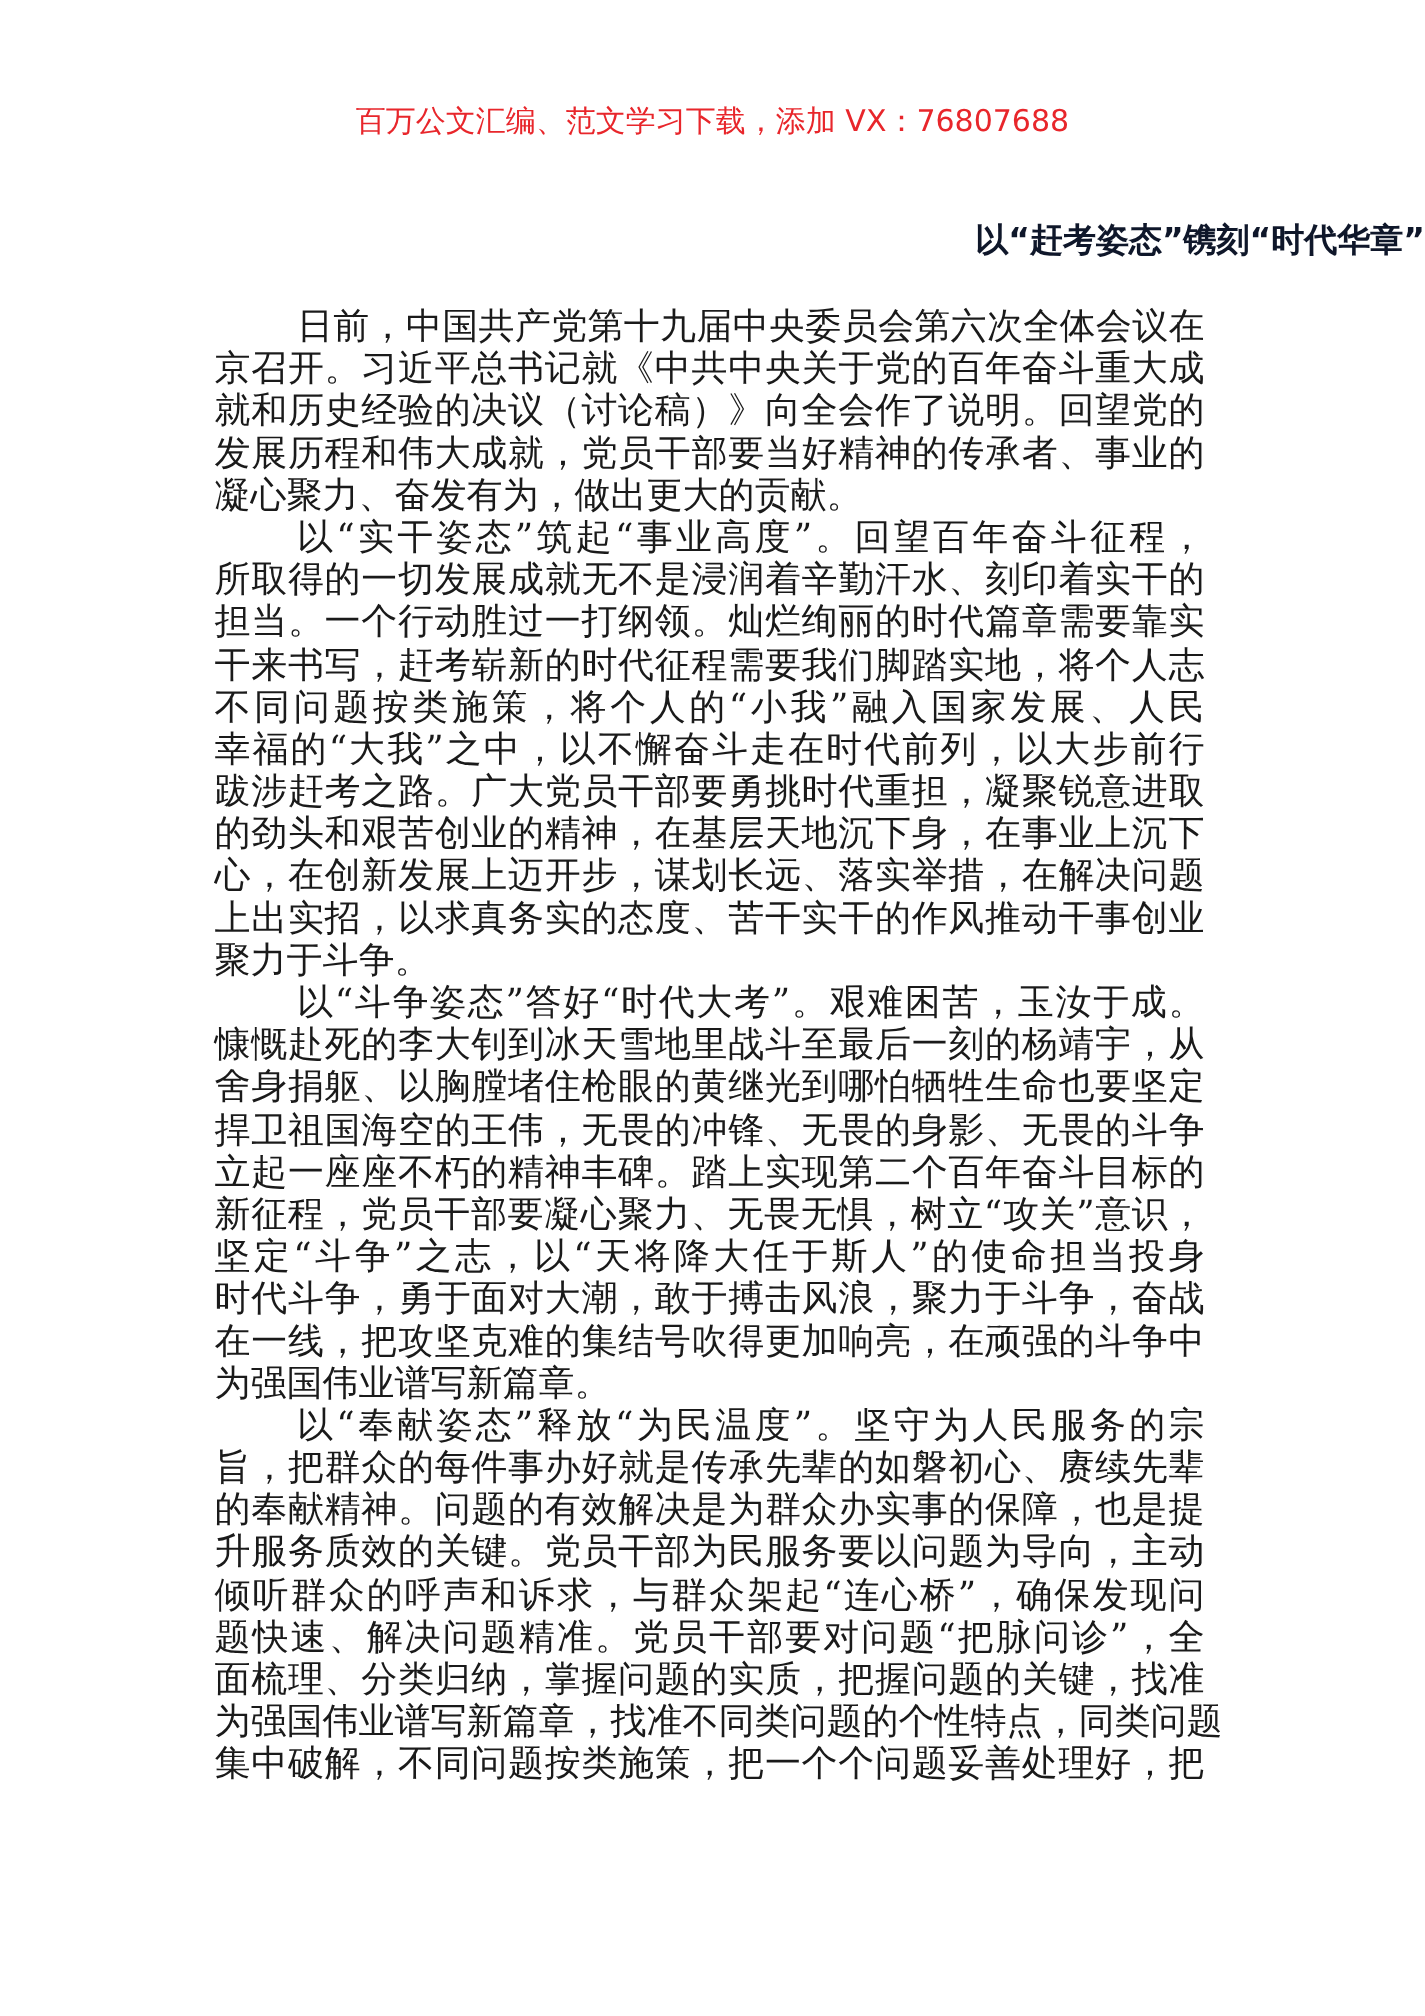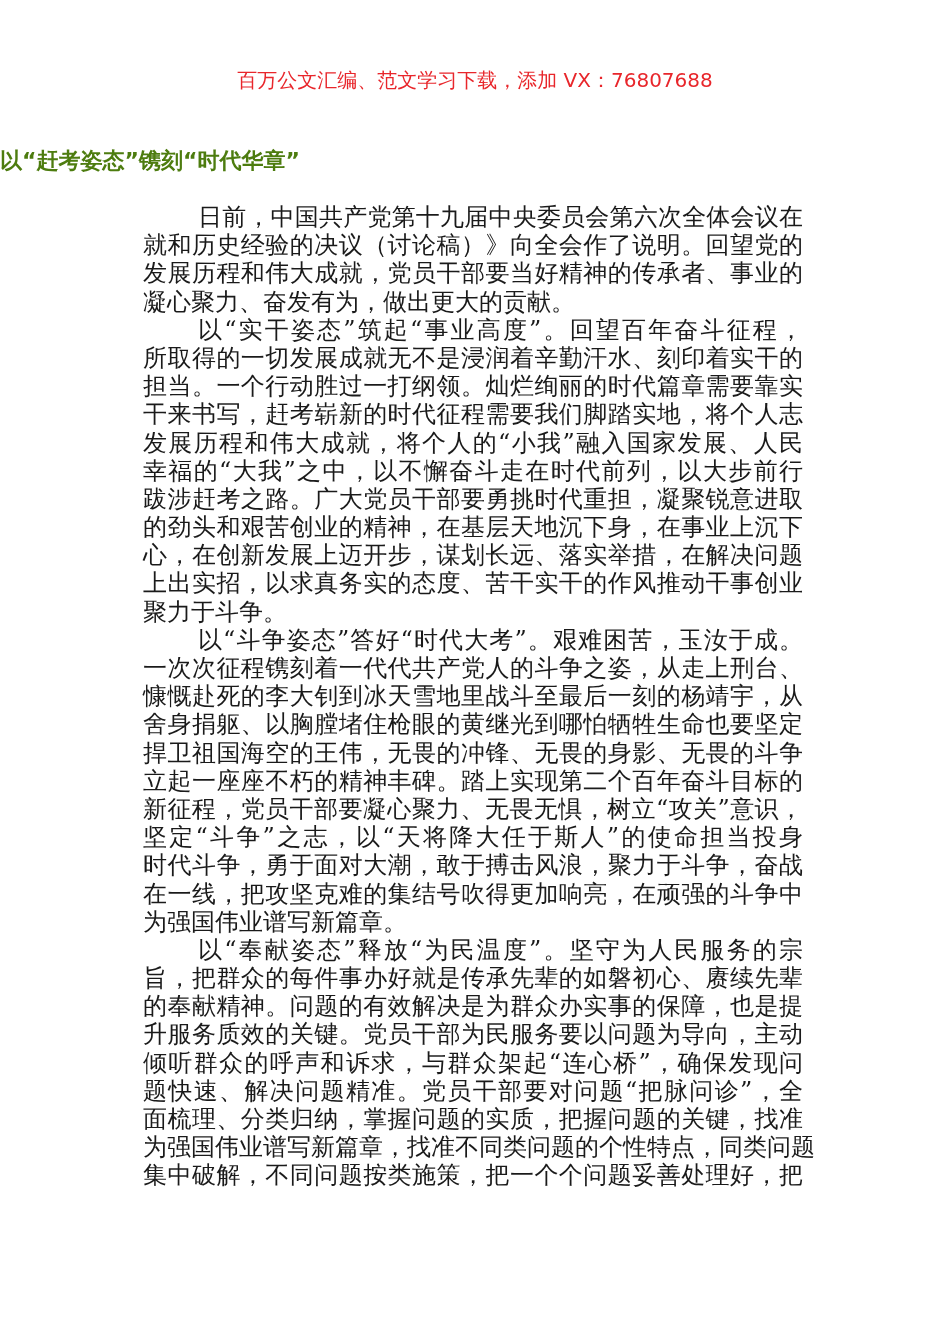--- a/index.html
+++ b/index.html
@@ -4,22 +4,22 @@
 <style>
   html, body { margin: 0; padding: 0; background: #ffffff; }
   body { width: 950px; height: 1344px; position: relative; overflow: hidden; }
   .page { position: absolute; left: 0; top: 0; width: 950px; height: 1344px; background: #ffffff; }
   .header {
     position: absolute; left: 0; top: 66px; width: 950px; text-align: center;
     color: #e8262b; font-size: 20px; line-height: 28px;
     font-family: "DejaVu Sans", "Liberation Sans", sans-serif;
   }
   .title {
-    position: absolute; left: 0; top: 146px; width: 950px; text-align: left;
-    color: #4d7c0f; font-size: 22px; line-height: 30px; font-weight: bold;
+    position: absolute; left: 0; top: 146px; width: 950px; text-align: right;
+    color: #0f172a; font-size: 22px; line-height: 30px; font-weight: bold;
     font-family: "DejaVu Sans", "Liberation Sans", sans-serif;
   }
   .body {
     position: absolute; left: 143px; top: 203px; width: 672px;
     color: #1a1a1a; font-size: 24px; line-height: 28.2px;
     font-family: "DejaVu Serif", "Liberation Serif", serif;
   }
   .line { white-space: nowrap; height: 28.2px; text-align-last: justify; text-align: justify; width: 660px; overflow: visible; }
   .line.last { text-align-last: left; }
   .line.indent { padding-left: 55px; width: 605px; }
@@ -27,40 +27,40 @@
 </head>
 <body>
 
 <div class="page">
   <div class="header">百万公文汇编、范文学习下载，添加 VX：76807688</div>
   <div class="title">以“赶考姿态”镌刻“时代华章”</div>
 
   <div class="body">
     <div>
       <div class="line indent">日前，中国共产党第十九届中央委员会第六次全体会议在</div>
+      <div class="line">京召开。习近平总书记就《中共中央关于党的百年奋斗重大成</div>
       <div class="line">就和历史经验的决议（讨论稿）》向全会作了说明。回望党的</div>
       <div class="line">发展历程和伟大成就，党员干部要当好精神的传承者、事业的</div>
       <div class="line last">凝心聚力、奋发有为，做出更大的贡献。</div>
     </div>
     <div>
       <div class="line indent">以“实干姿态”筑起“事业高度”。回望百年奋斗征程，</div>
       <div class="line">所取得的一切发展成就无不是浸润着辛勤汗水、刻印着实干的</div>
       <div class="line">担当。一个行动胜过一打纲领。灿烂绚丽的时代篇章需要靠实</div>
       <div class="line">干来书写，赶考崭新的时代征程需要我们脚踏实地，将个人志</div>
-      <div class="line">发展历程和伟大成就，将个人的“小我”融入国家发展、人民</div>
+      <div class="line">不同问题按类施策，将个人的“小我”融入国家发展、人民</div>
       <div class="line">幸福的“大我”之中，以不懈奋斗走在时代前列，以大步前行</div>
       <div class="line">跋涉赶考之路。广大党员干部要勇挑时代重担，凝聚锐意进取</div>
       <div class="line">的劲头和艰苦创业的精神，在基层天地沉下身，在事业上沉下</div>
       <div class="line">心，在创新发展上迈开步，谋划长远、落实举措，在解决问题</div>
       <div class="line">上出实招，以求真务实的态度、苦干实干的作风推动干事创业</div>
       <div class="line last">聚力于斗争。</div>
     </div>
     <div>
       <div class="line indent">以“斗争姿态”答好“时代大考”。艰难困苦，玉汝于成。</div>
-      <div class="line">一次次征程镌刻着一代代共产党人的斗争之姿，从走上刑台、</div>
       <div class="line">慷慨赴死的李大钊到冰天雪地里战斗至最后一刻的杨靖宇，从</div>
       <div class="line">舍身捐躯、以胸膛堵住枪眼的黄继光到哪怕牺牲生命也要坚定</div>
       <div class="line">捍卫祖国海空的王伟，无畏的冲锋、无畏的身影、无畏的斗争</div>
       <div class="line">立起一座座不朽的精神丰碑。踏上实现第二个百年奋斗目标的</div>
       <div class="line">新征程，党员干部要凝心聚力、无畏无惧，树立“攻关”意识，</div>
       <div class="line">坚定“斗争”之志，以“天将降大任于斯人”的使命担当投身</div>
       <div class="line">时代斗争，勇于面对大潮，敢于搏击风浪，聚力于斗争，奋战</div>
       <div class="line">在一线，把攻坚克难的集结号吹得更加响亮，在顽强的斗争中</div>
       <div class="line last">为强国伟业谱写新篇章。</div>
     </div>

